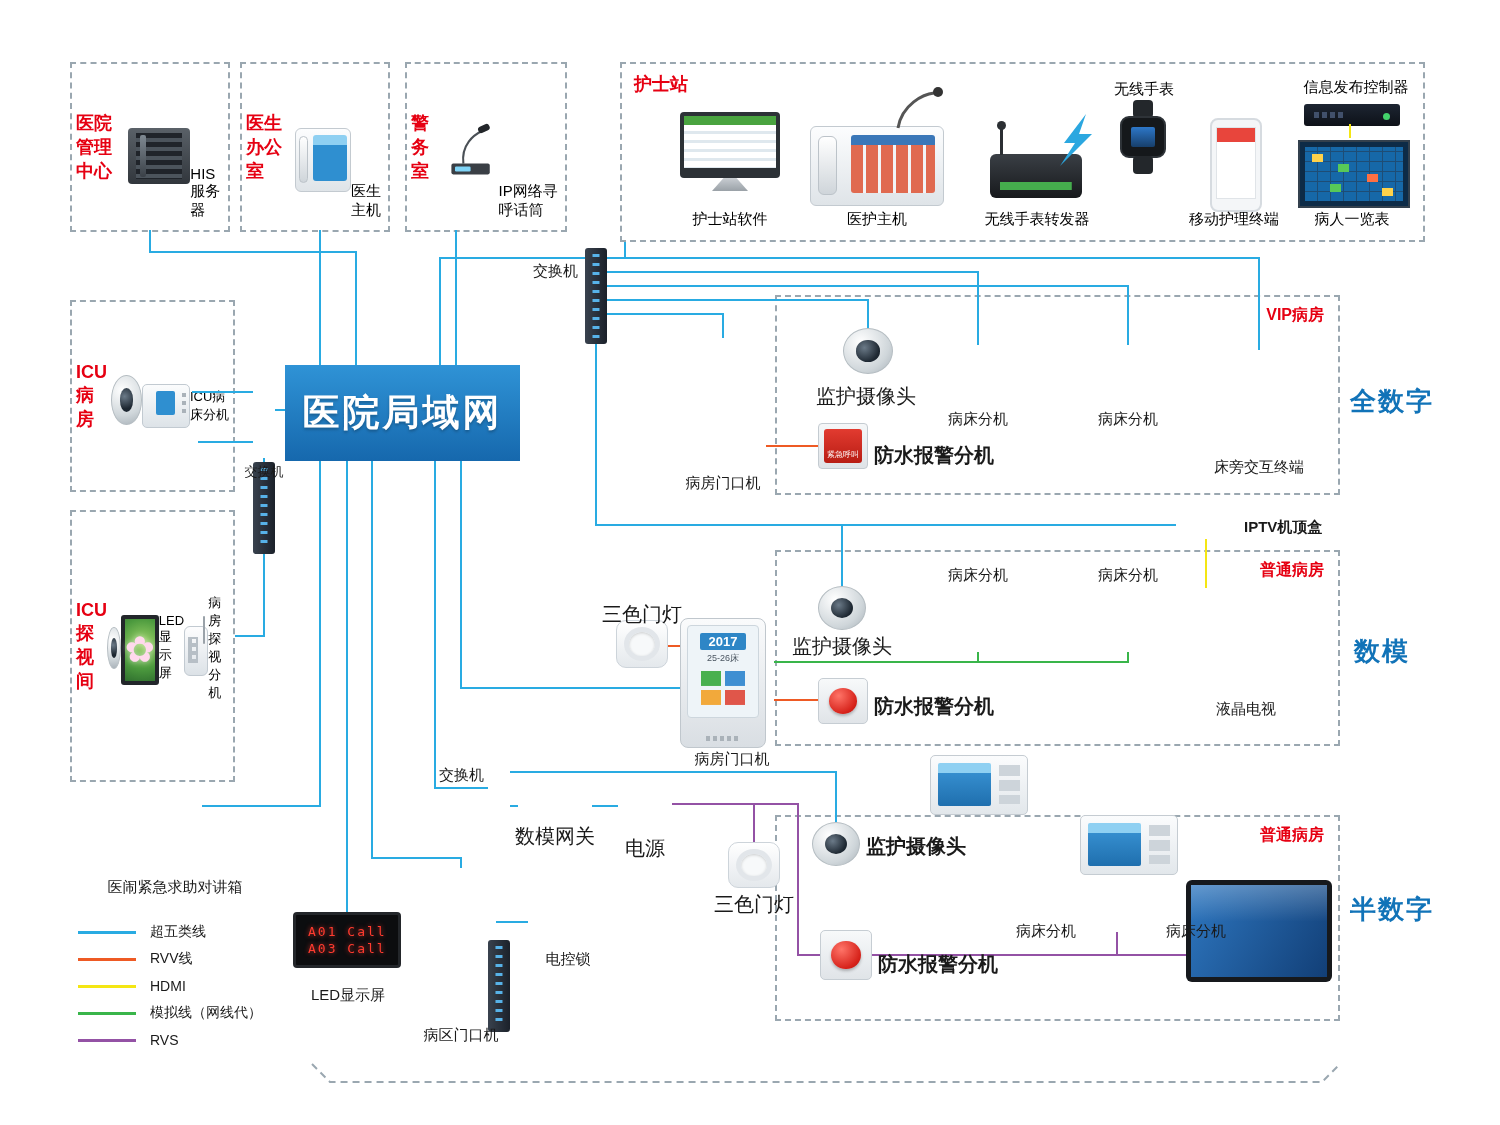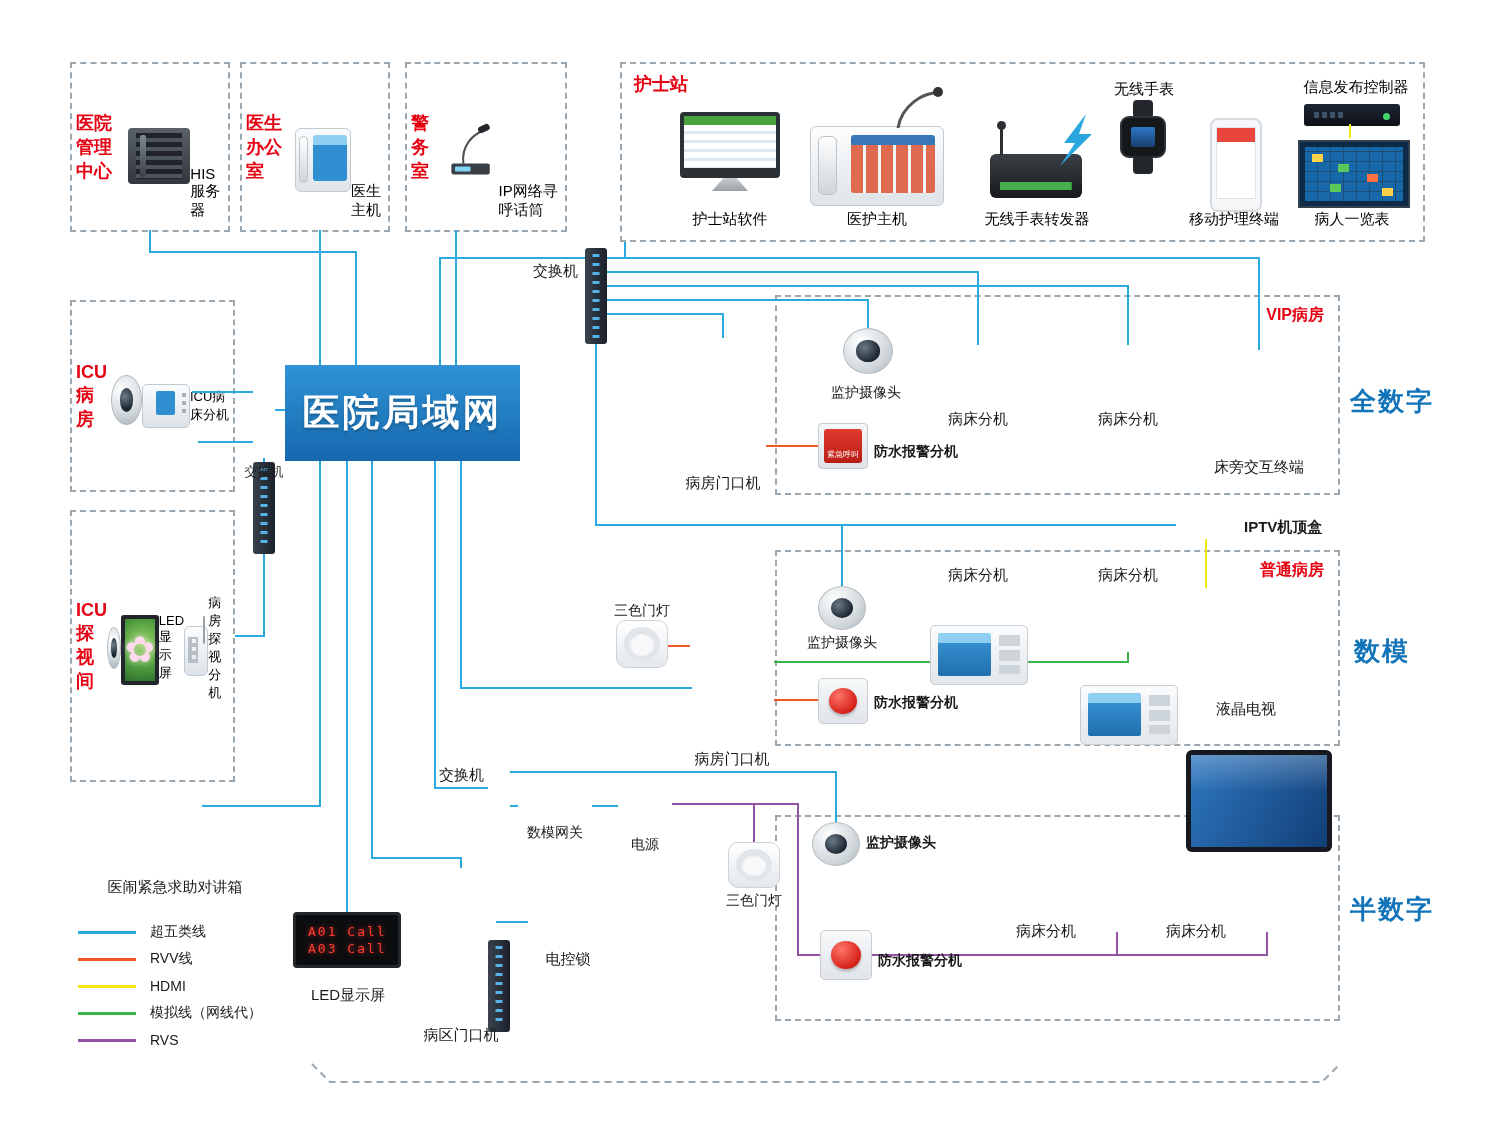--- a/index.html
+++ b/index.html
@@ -1,18 +1,18 @@
 <!DOCTYPE html>
 <html><head>
 <meta charset="utf-8">
 <style>
   html,body{margin:0;padding:0;background:#fff;font-family:"Liberation Sans","DejaVu Sans",sans-serif;}
   .stage{position:relative;width:1500px;height:1125px;background:#fff;overflow:hidden;}
   .lbl{position:absolute;z-index:4;font-size:15px;color:#1a1a1a;text-align:center;white-space:nowrap;line-height:1.2;}
-  .lbl14{font-size:14px;} .lbl13{font-size:13px;} .tl{text-align:left;font-weight:bold;} .tr{text-align:right;}
+  .lbl14{font-size:20px;} .lbl13{font-size:13px;} .tl{text-align:left;font-weight:bold;} .tr{text-align:right;}
   .mode{position:absolute;z-index:4;color:#1173b8;font-weight:bold;font-size:26px;letter-spacing:2px;}
   .gbox{position:absolute;border:2px dashed #9aa7b0;display:flex;flex-direction:row;align-items:center;box-sizing:border-box;padding:6px 4px;}
   .gtitle{font-size:18px;font-weight:bold;color:#e60012;}
   .glabel{font-size:15px;color:#000000;} .glabel.s{font-size:13px;}
   .wardbox{position:absolute;border:2px dashed #9aa7b0;box-sizing:border-box;}
   .wardtitle{position:absolute;top:8px;right:14px;color:#e60012;font-weight:bold;font-size:16px;}
   .dev{position:absolute;z-index:3;}
   .wires{position:absolute;left:0;top:0;z-index:2;}
   .wires polyline,.wires path{fill:none;stroke-width:2;}
   .ln-b{stroke:#29abe2;} .ln-o{stroke:#ee5a24;} .ln-y{stroke:#f4e613;} .ln-g{stroke:#39b54a;} .ln-p{stroke:#9452a5;}
@@ -254,20 +254,27 @@
 
   <div class="dev netswitch" style="left:585px;top:248px;width:22px;height:96px;"></div>
   <div class="lbl tr" style="left:512px;top:262px;width:66px;">交换机</div>
 
   <div class="dev netswitch" style="left:253px;top:366px;width:22px;height:92px;"></div>
   <div class="lbl lbl13" style="left:232px;top:464px;width:64px;">交换机</div>
 
   <div class="dev netswitch" style="left:488px;top:752px;width:22px;height:92px;"></div>
   <div class="lbl tr" style="left:420px;top:766px;width:64px;">交换机</div>
 
+  <div class="dev dp1" style="left:680px;top:338px;width:86px;height:130px;">
+    <div class="scr">
+      <div class="yr">2017</div>
+      <div class="rm">25-26床</div>
+      <div class="icons"></div>
+    </div>
+  </div>
   <div class="lbl" style="left:664px;top:474px;width:118px;">病房门口机</div>
 
   <div class="dev cam" style="left:843px;top:328px;width:50px;height:46px;"></div>
   <div class="lbl lbl14" style="left:810px;top:384px;width:112px;">监护摄像头</div>
 
   <div class="dev alarmred" style="left:818px;top:423px;width:50px;height:46px;">
     <div class="inner">紧急呼叫</div>
   </div>
   <div class="lbl lbl14 tl" style="left:874px;top:443px;">防水报警分机</div>
 

